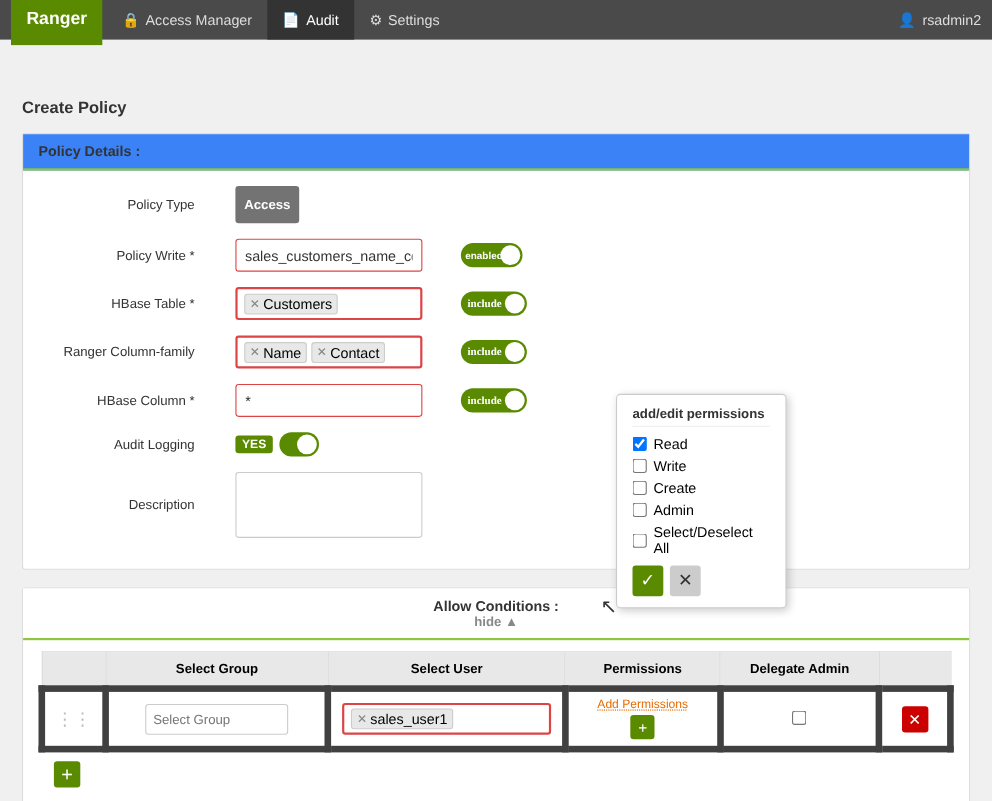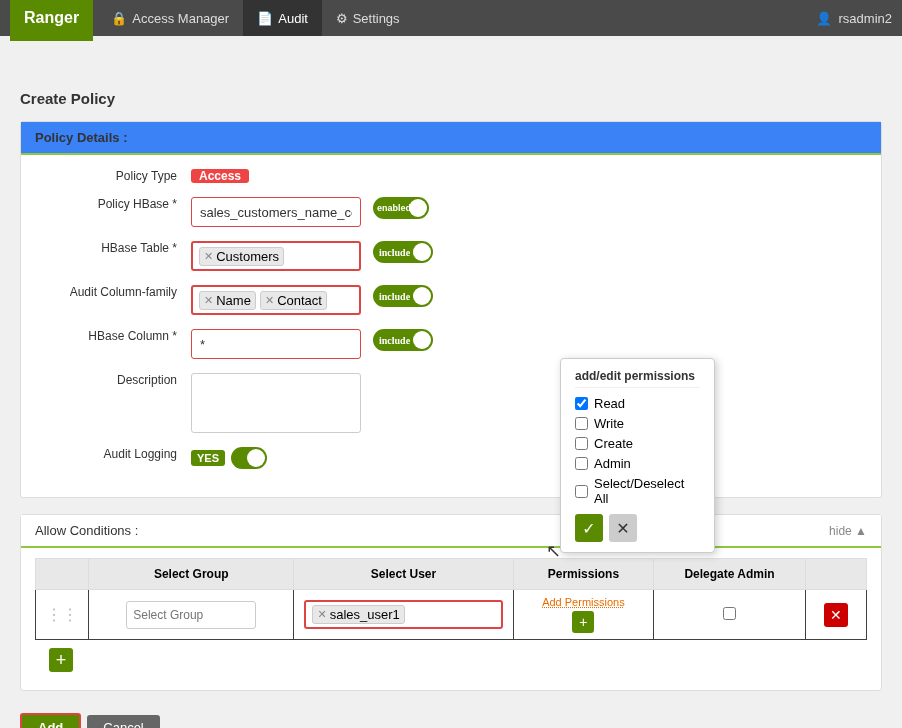--- a/index.html
+++ b/index.html
@@ -67,22 +67,23 @@
       color: #333;
       font-size: 13px;
     }
     .section-body {
       padding: 14px 20px;
     }
 
     
     .form-row {
       display: flex;
-      align-items: flex-start;
+      align-items: center;
       margin-bottom: 14px;
+      gap: 23px;
     }
     .form-label {
       width: 150px;
       text-align: right;
       padding-right: 14px;
       color: #333;
       font-size: 12px;
       flex-shrink: 0;
     }
     .form-control {
@@ -153,23 +154,23 @@
     .toggle-label {
       position: absolute;
       color: white;
       font-size: 10px;
       font-weight: bold;
     }
     .toggle.on .toggle-label { left: 6px; }
 
     
     .badge-access {
-      background: #ef4444;
-      color: white;
-      padding: 0 8px;
+      background: #737373;
+      color: white;
+      padding: 10px 8px;
       border-radius: 3px;
       font-size: 12px;
       font-weight: bold;
     }
 
     
     .yes-toggle {
       display: flex;
       align-items: center;
       gap: 4px;
@@ -189,28 +190,29 @@
       height: 60px;
       border: 1px solid #ccc;
       border-radius: 3px;
       padding: 4px;
       resize: none;
     }
 
     
     .allow-section-header {
       background: white;
-      padding: 8px 14px;
+      padding: 8px 30px;
       border-bottom: 2px solid #8dc63f;
-      font-weight: normal;
+      font-weight: bold;
       color: #333;
       font-size: 13px;
       display: flex;
       justify-content: space-between;
       align-items: center;
+      flex-direction: column;
     }
     .hide-link {
       color: #888;
       font-size: 12px;
       cursor: pointer;
     }
 
     
     .conditions-table {
       width: 100%;
@@ -219,21 +221,21 @@
     .conditions-table th {
       background: #e8e8e8;
       padding: 8px 10px;
       text-align: center;
       font-weight: bold;
       border: 1px solid #ddd;
       font-size: 12px;
     }
     .conditions-table td {
       padding: 6px 10px;
-      border: 1px solid #404040;
+      border: 6px solid #404040;
       text-align: center;
       vertical-align: middle;
     }
 
     .drag-handle {
       color: #bbb;
       cursor: grab;
       font-size: 16px;
     }
 
@@ -465,21 +467,21 @@
     <div class="section">
       <div class="section-header">Policy Details :</div>
       <div class="section-body">
 
         <div class="form-row">
           <div class="form-label">Policy Type</div>
           <span class="badge-access">Access</span>
         </div>
 
         <div class="form-row">
-          <div class="form-label">Policy HBase *</div>
+          <div class="form-label">Policy Write *</div>
           <input type="text" class="form-control form-control-wide" value="sales_customers_name_contact" style="">
           <div class="toggle-wrap">
             <div class="toggle on" style="width:56px;">
               <span class="toggle-label" style="left:4px; font-size:9px; color:white;">enabled</span>
               <div class="toggle-knob"></div>
             </div>
           </div>
         </div>
 
         <div class="form-row">
@@ -490,21 +492,21 @@
               <span>Customers</span>
             </div>
           </div>
           <div class="include-toggle">
             <span class="include-label-text">include</span>
             <div class="include-knob"></div>
           </div>
         </div>
 
         <div class="form-row">
-          <div class="form-label">Audit Column-family</div>
+          <div class="form-label">Ranger Column-family</div>
           <div class="tag-input" style="width:170px;">
             <div class="tag">
               <span class="tag-x">✕</span>
               <span>Name</span>
             </div>
             <div class="tag">
               <span class="tag-x">✕</span>
               <span>Contact</span>
             </div>
           </div>
@@ -517,32 +519,32 @@
         <div class="form-row">
           <div class="form-label">HBase Column *</div>
           <input type="text" class="form-control" style="width: 170px;" value="*">
           <div class="include-toggle">
             <span class="include-label-text">include</span>
             <div class="include-knob"></div>
           </div>
         </div>
 
         <div class="form-row">
-          <div class="form-label">Description</div>
-          <textarea class="desc-textarea" style=""></textarea>
-        </div>
-
-        <div class="form-row">
           <div class="form-label">Audit Logging</div>
           <div class="yes-toggle">
             <span class="yes-badge">YES</span>
             <div class="toggle on" style="width:36px; margin-left:2px;">
               <div class="toggle-knob"></div>
             </div>
           </div>
+        </div>
+
+        <div class="form-row">
+          <div class="form-label">Description</div>
+          <textarea class="desc-textarea" style=""></textarea>
         </div>
 
       </div>
     </div>
 
     <div class="section">
       <div class="allow-section-header">
         <span>Allow Conditions :</span>
         <span class="hide-link">hide ▲</span>
       </div>

